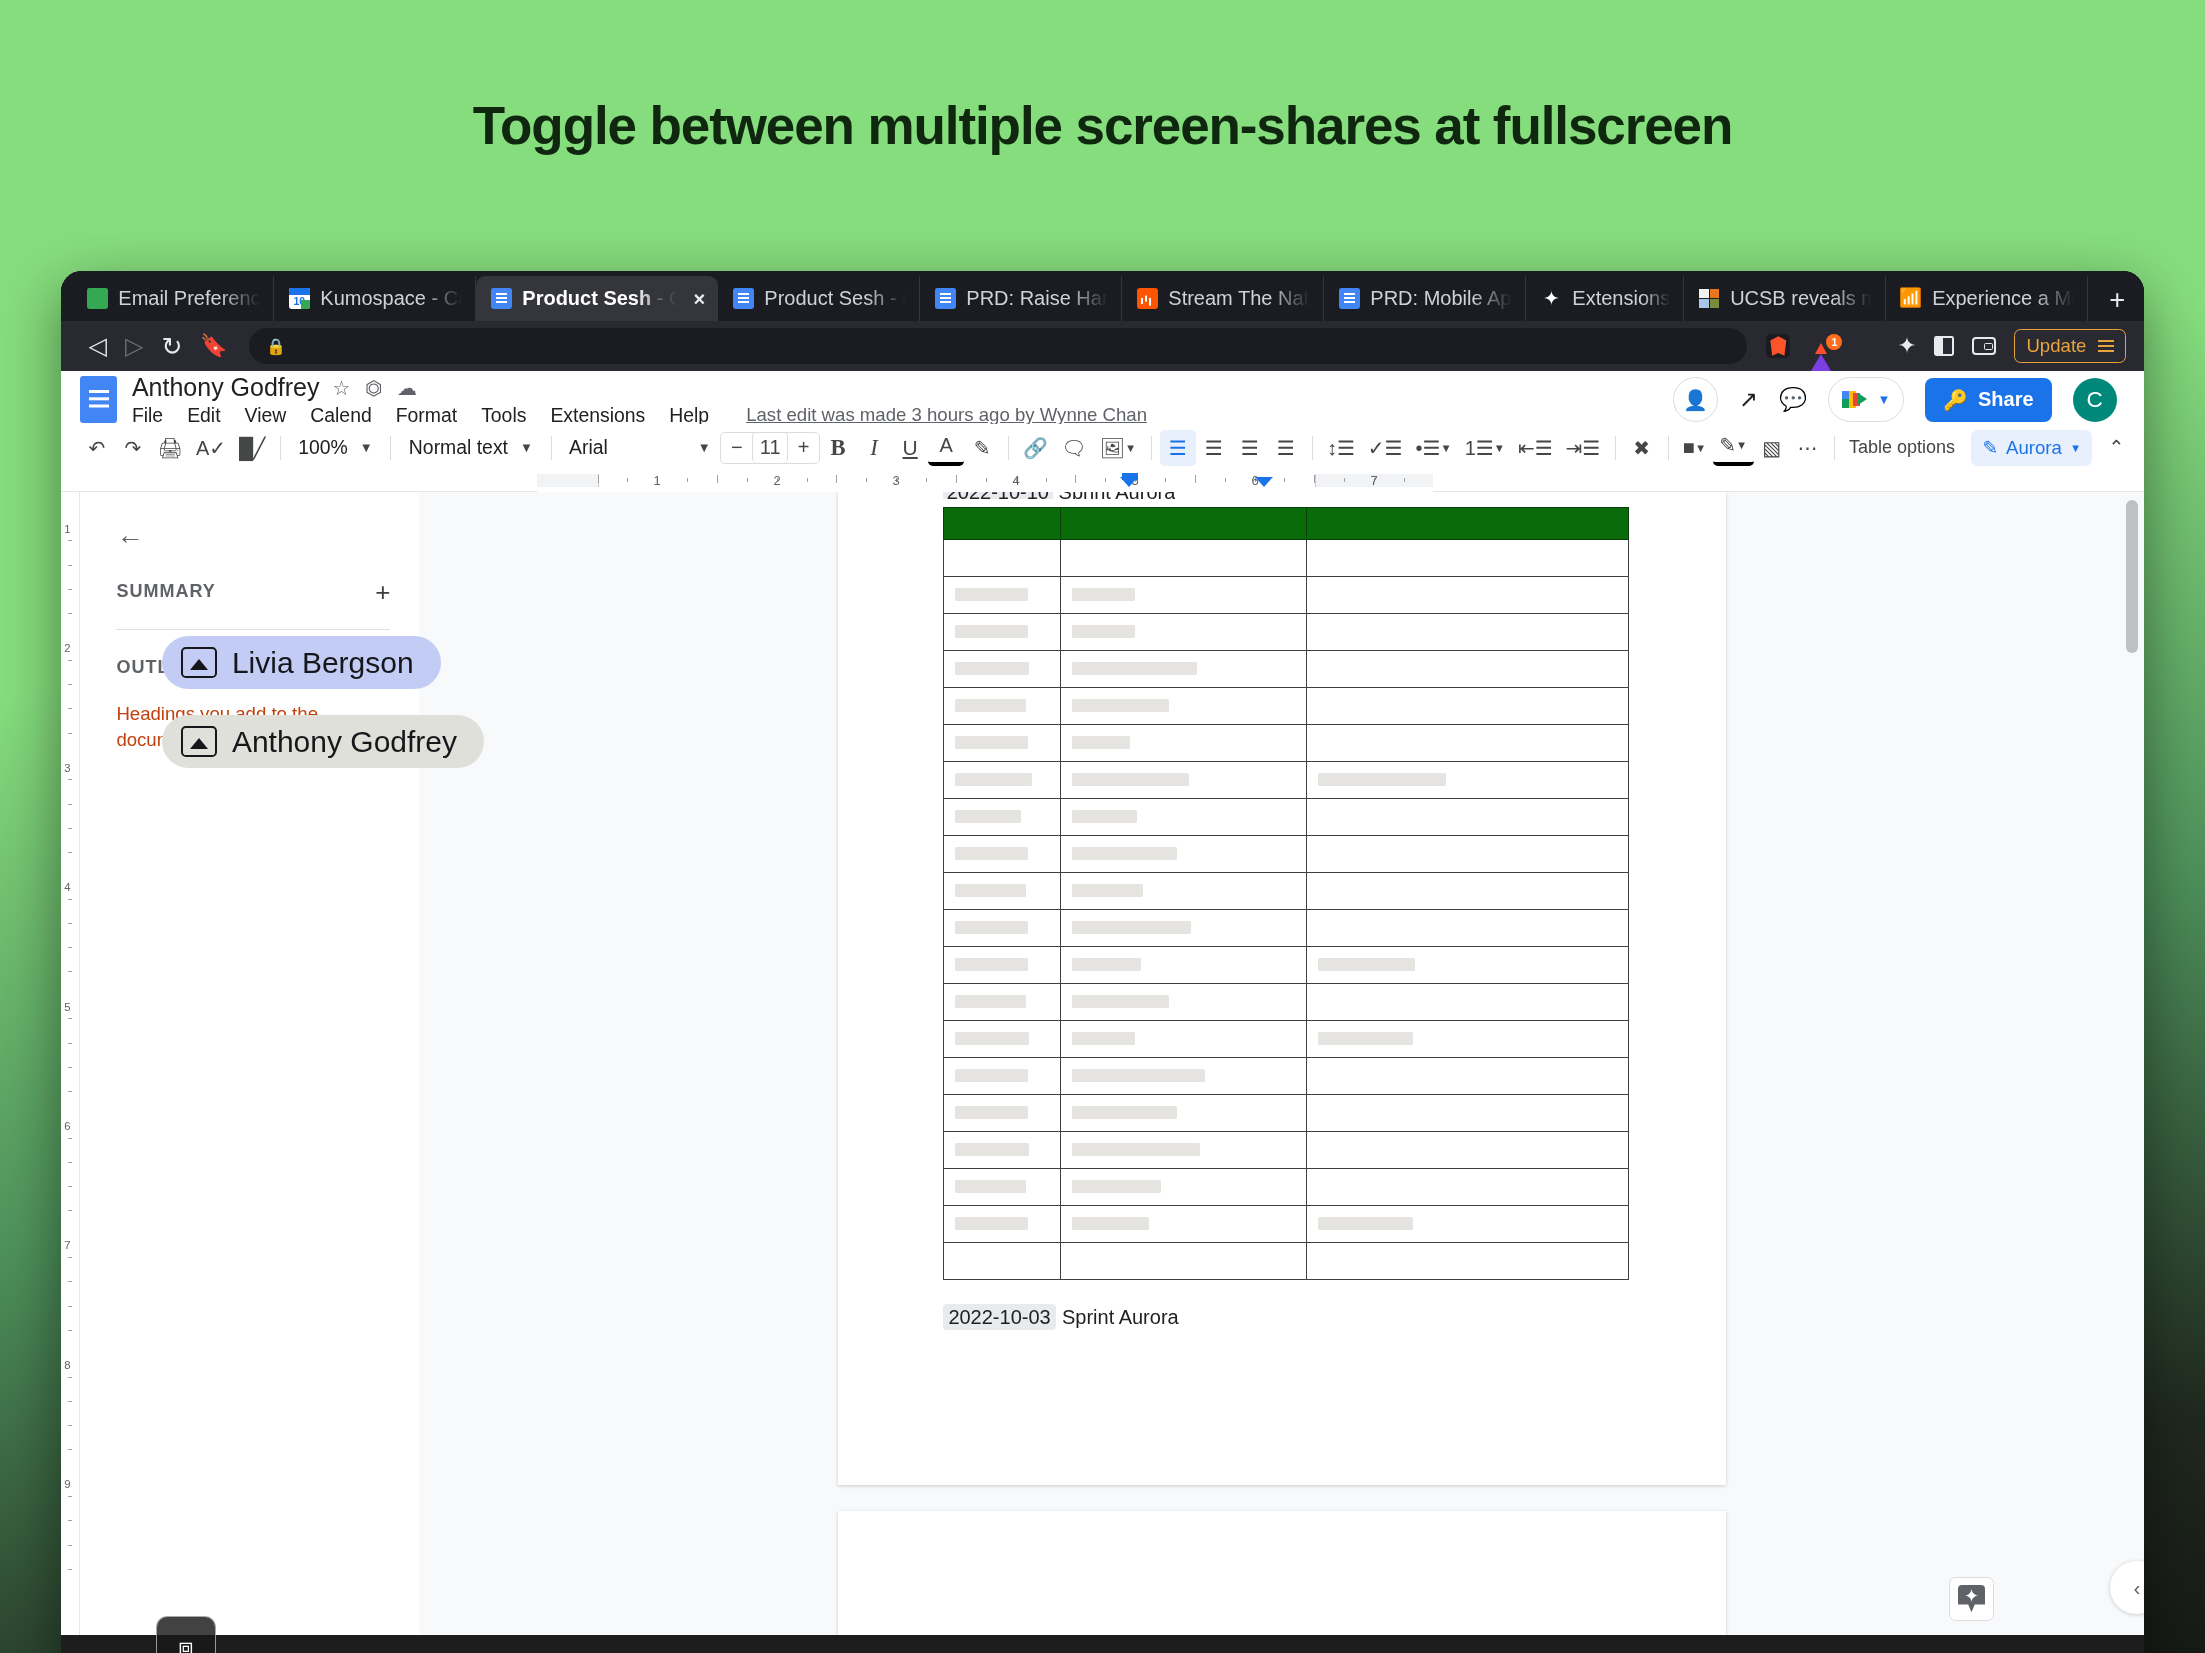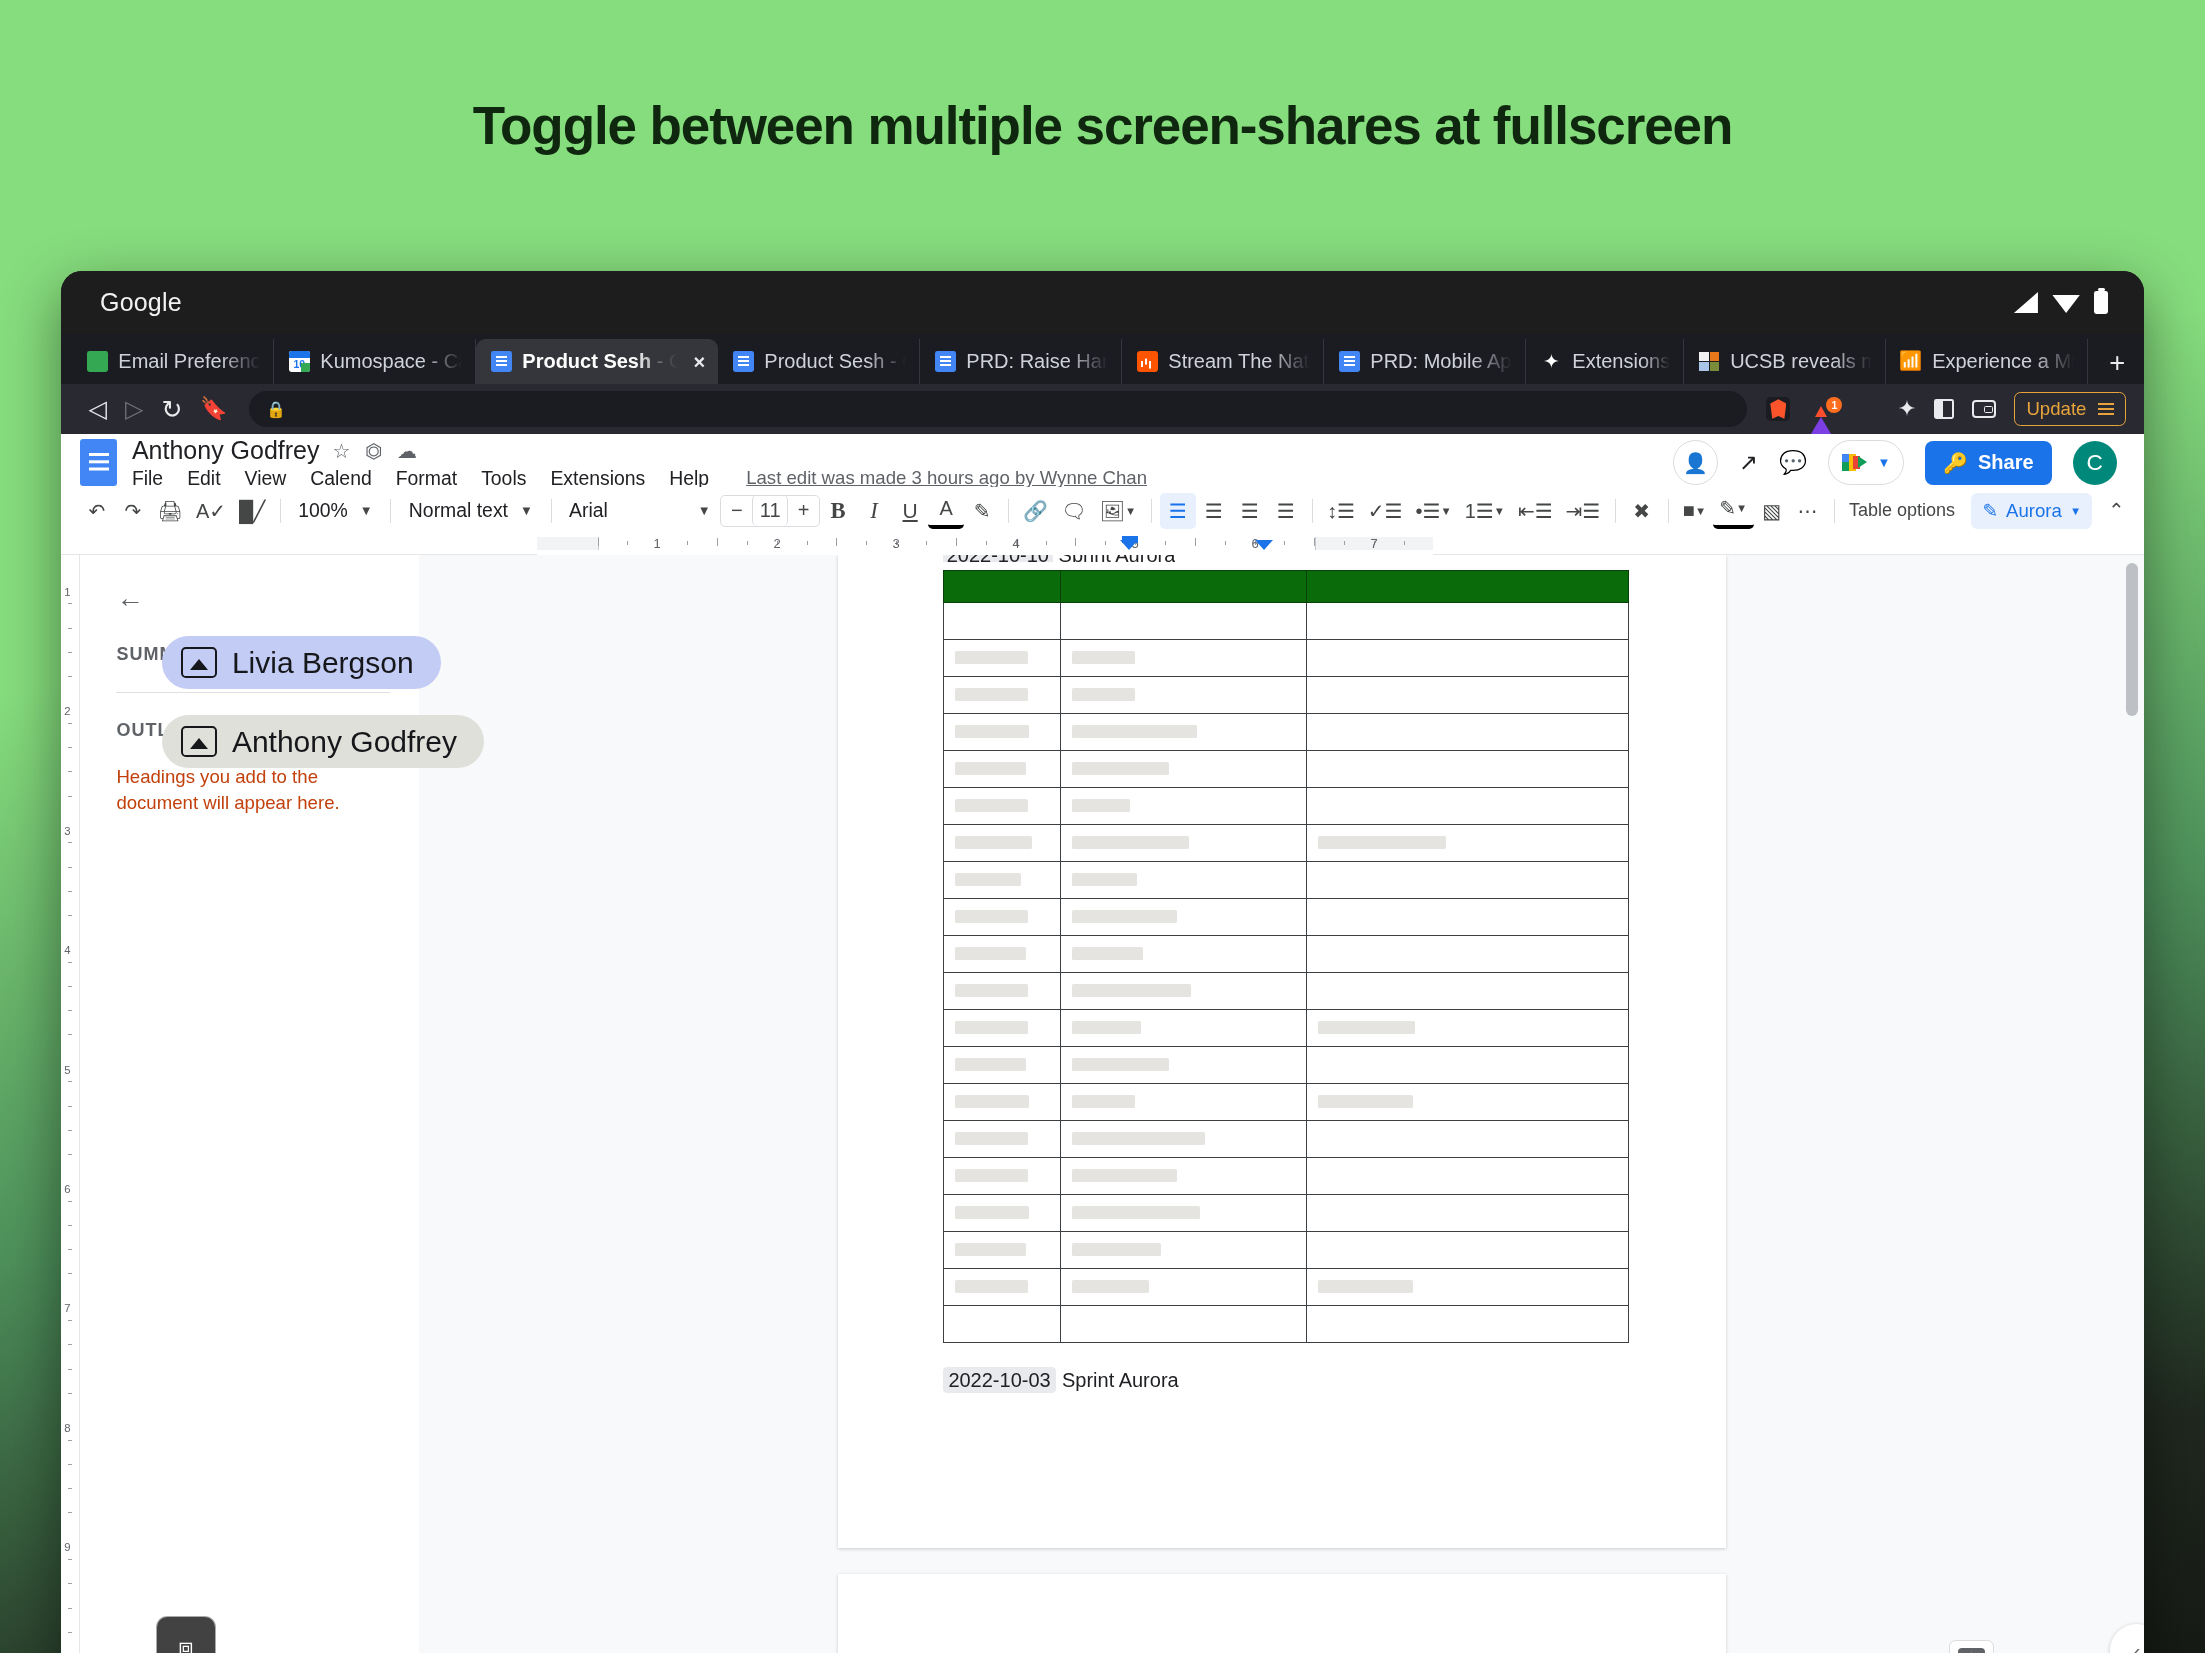--- a/index.html
+++ b/index.html
@@ -239,28 +239,20 @@
      background:#fff;box-shadow:0 0.8px 4px rgba(0,0,0,.2);display:flex;align-items:center;
      justify-content:center;color:#5f6368;font-size:21px;}
 </style>
 </head>
 <body>
 
 <div class="headline">Toggle between multiple screen-shares at fullscreen</div>
 
 <div class="device">
 
-  <div class="os-bar">
-    <div class="os-brand">Google</div>
-    <div class="os-icons">
-      <span class="ico-signal"></span>
-      <span class="ico-wifi"></span>
-      <span class="ico-batt"></span>
-    </div>
-  </div>
 
   <div class="browser">
 
     <div class="tabstrip">
 
       <div class="tab">
         <span class="favicon fav-green"></span>
         <span class="tab-label">Email Preference Ce</span>
       </div>
 

